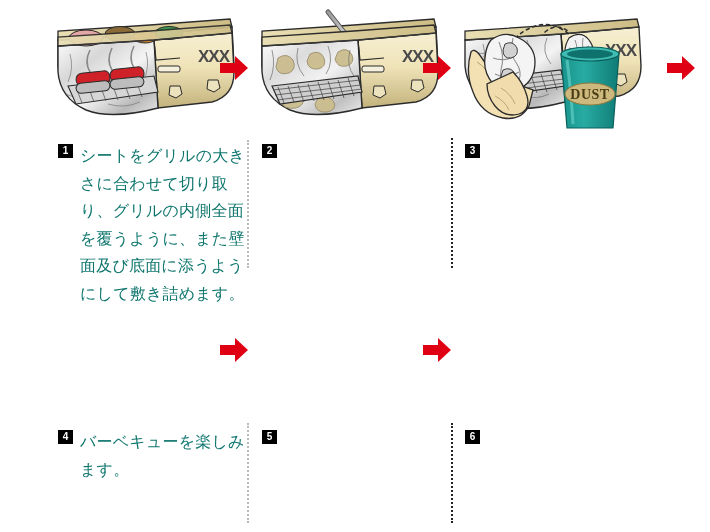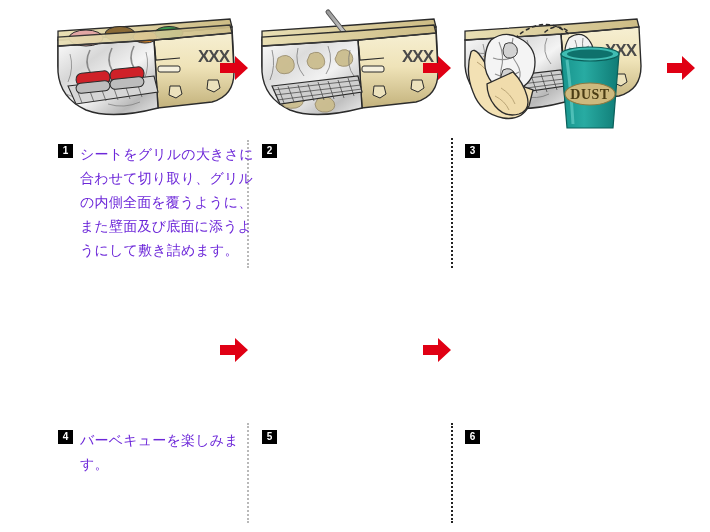--- a/index.html
+++ b/index.html
@@ -57,24 +57,24 @@
     background: #000;
     color: #fff;
     font-size: 10px;
     line-height: 14px;
     text-align: center;
     font-weight: bold;
     font-family: "Liberation Sans", sans-serif;
     margin-top: 2px;
   }
   .cap-text {
-    font-size: 14px;
+    font-size: 16px;
     line-height: 1.72;
     letter-spacing: 0.2px;
-    color: #6d28d9;
+    color: #0f766e;
     font-family: "DejaVu Sans", "Liberation Sans", sans-serif;
   }
 
   
   .figure {
     position: absolute;
     width: 205px;
     height: 130px;
   }
   .fig-top { top: 4px; }

